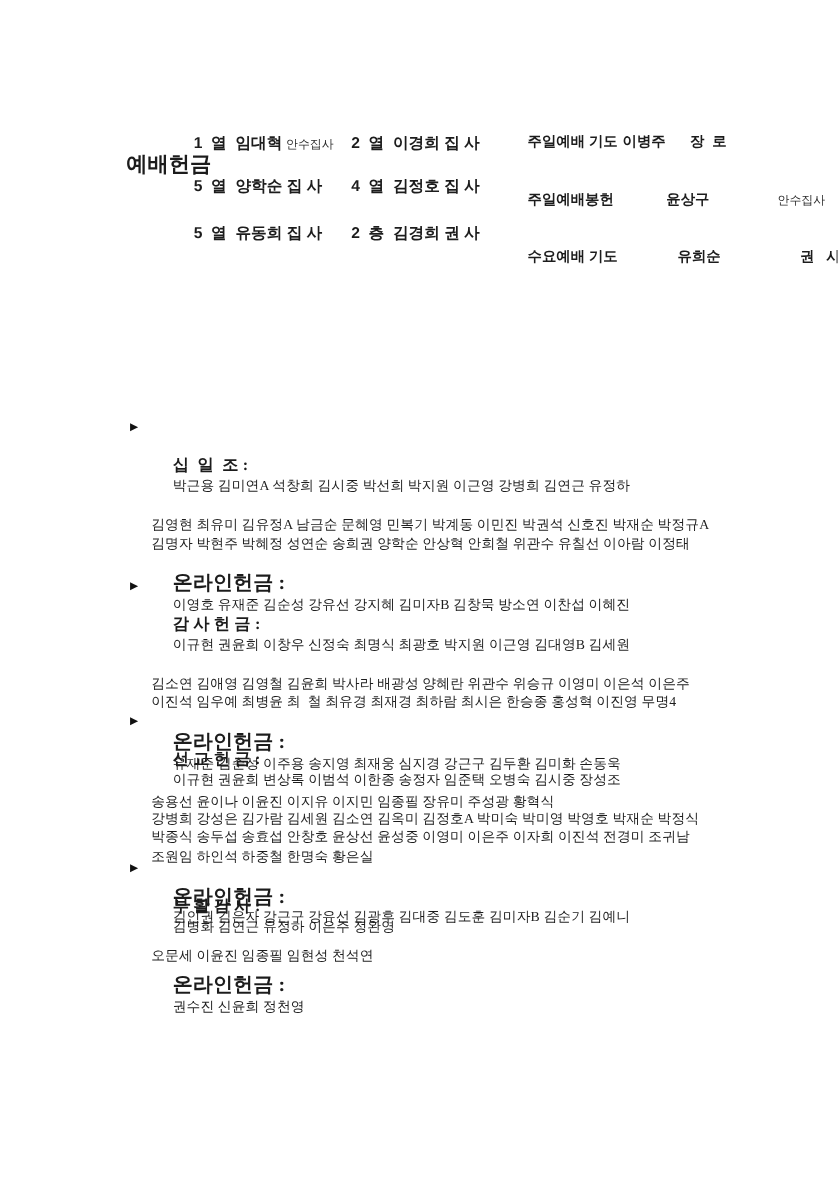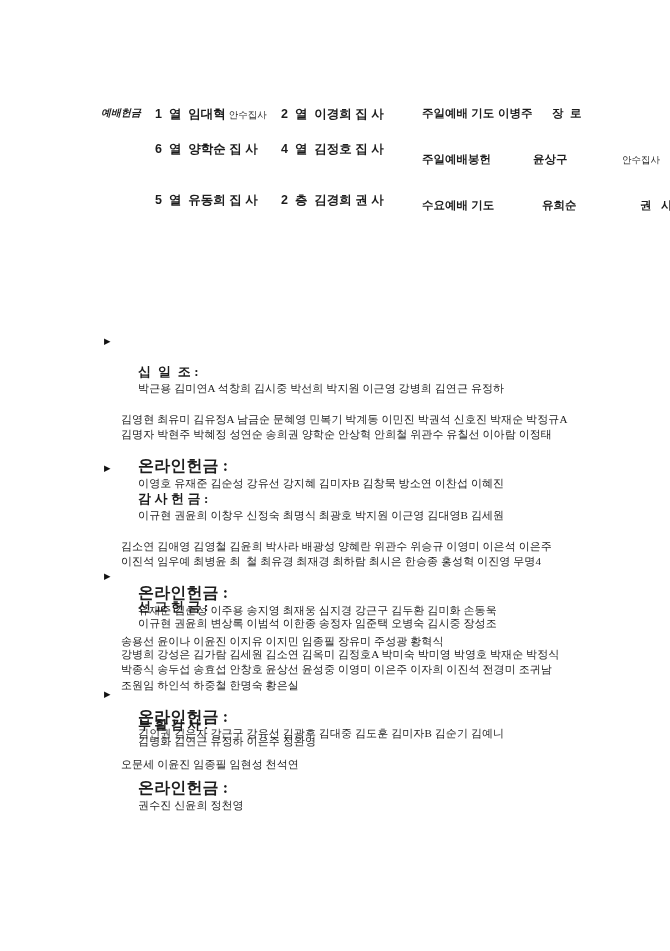--- a/index.html
+++ b/index.html
@@ -8,37 +8,36 @@
     background:#ffffff;
     position:relative;
     font-family:"Liberation Serif", serif;
     color:#1c1c1c;
     overflow:hidden;
   }
   .abs{position:absolute;}
 
   
   .offering-label{
-    left:101px;top:106px;
+    left:101px;top:120px;
     font-family:"Liberation Sans", sans-serif;
-    font-weight:bold;font-size:10px;
+    font-weight:bold;font-size:17px;
     white-space:pre;
-    font-style:italic;
   }
   .offering-rows{left:155px;top:106px;width:280px;}
   .off-row{
     position:absolute;left:0;
     display:flex;align-items:flex-start;
     font-family:"Liberation Sans", sans-serif;
     font-weight:bold;font-size:12.5px;
     white-space:pre;
   }
   .off-row.r0{top:0;}
   .off-row.r1{top:35px;}
-  .off-row.r2{top:86px;}
+  .off-row.r2{top:72px;}
   .off-left{width:126px;display:inline-flex;align-items:baseline;}
   .small-title{font-size:9.5px;font-weight:normal;margin-left:3px;color:#2a2a2a;}
 
   
   .duty-block{left:422px;top:106px;width:220px;}
   .duty-row{
     position:absolute;left:0;
     display:flex;align-items:baseline;
     font-family:"Liberation Sans", sans-serif;
     font-weight:bold;font-size:11.5px;
@@ -83,21 +82,21 @@
   <div class="abs offering-rows">
     <div class="off-row r0">
       <span class="off-left">
         <span>1  열  임대혁</span>
         <span class="small-title">안수집사</span>
       </span>
       <span>2  열  이경희 집 사</span>
     </div>
     <div class="off-row r1">
       <span class="off-left">
-        <span>6  열  양학순 집 사</span>
+        <span>5  열  양학순 집 사</span>
         <span class="small-title"></span>
       </span>
       <span>4  열  김정호 집 사</span>
     </div>
     <div class="off-row r2">
       <span class="off-left">
         <span>5  열  유동희 집 사</span>
         <span class="small-title"></span>
       </span>
       <span>2  층  김경희 권 사</span>

